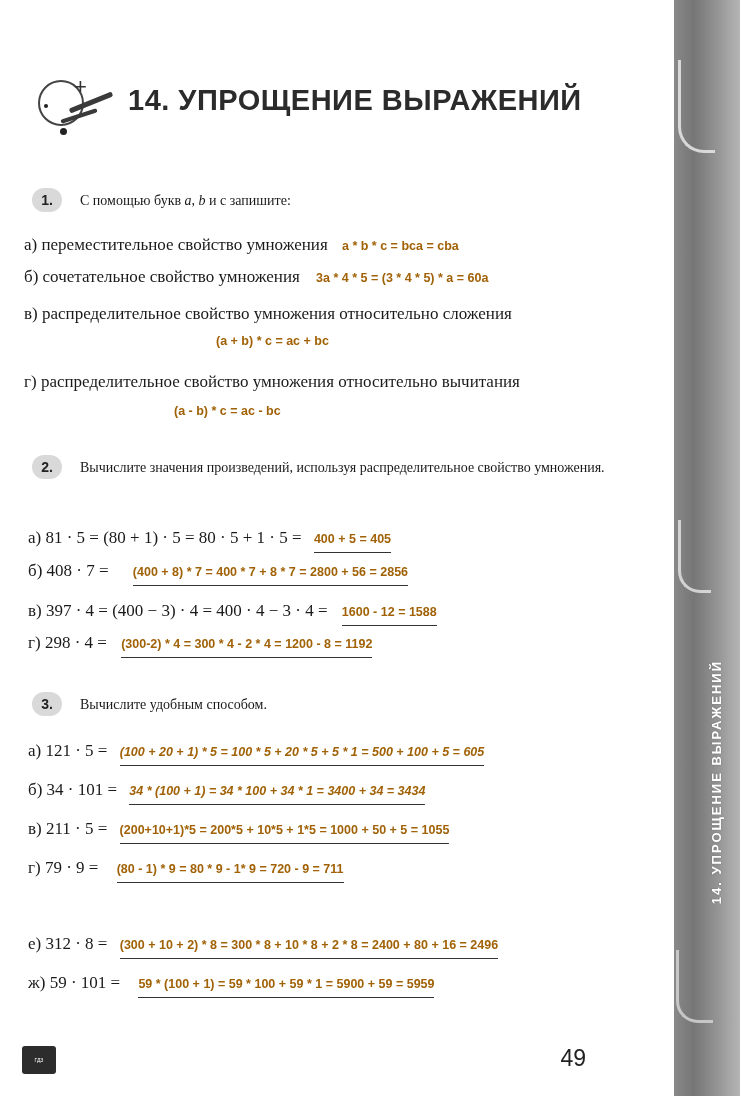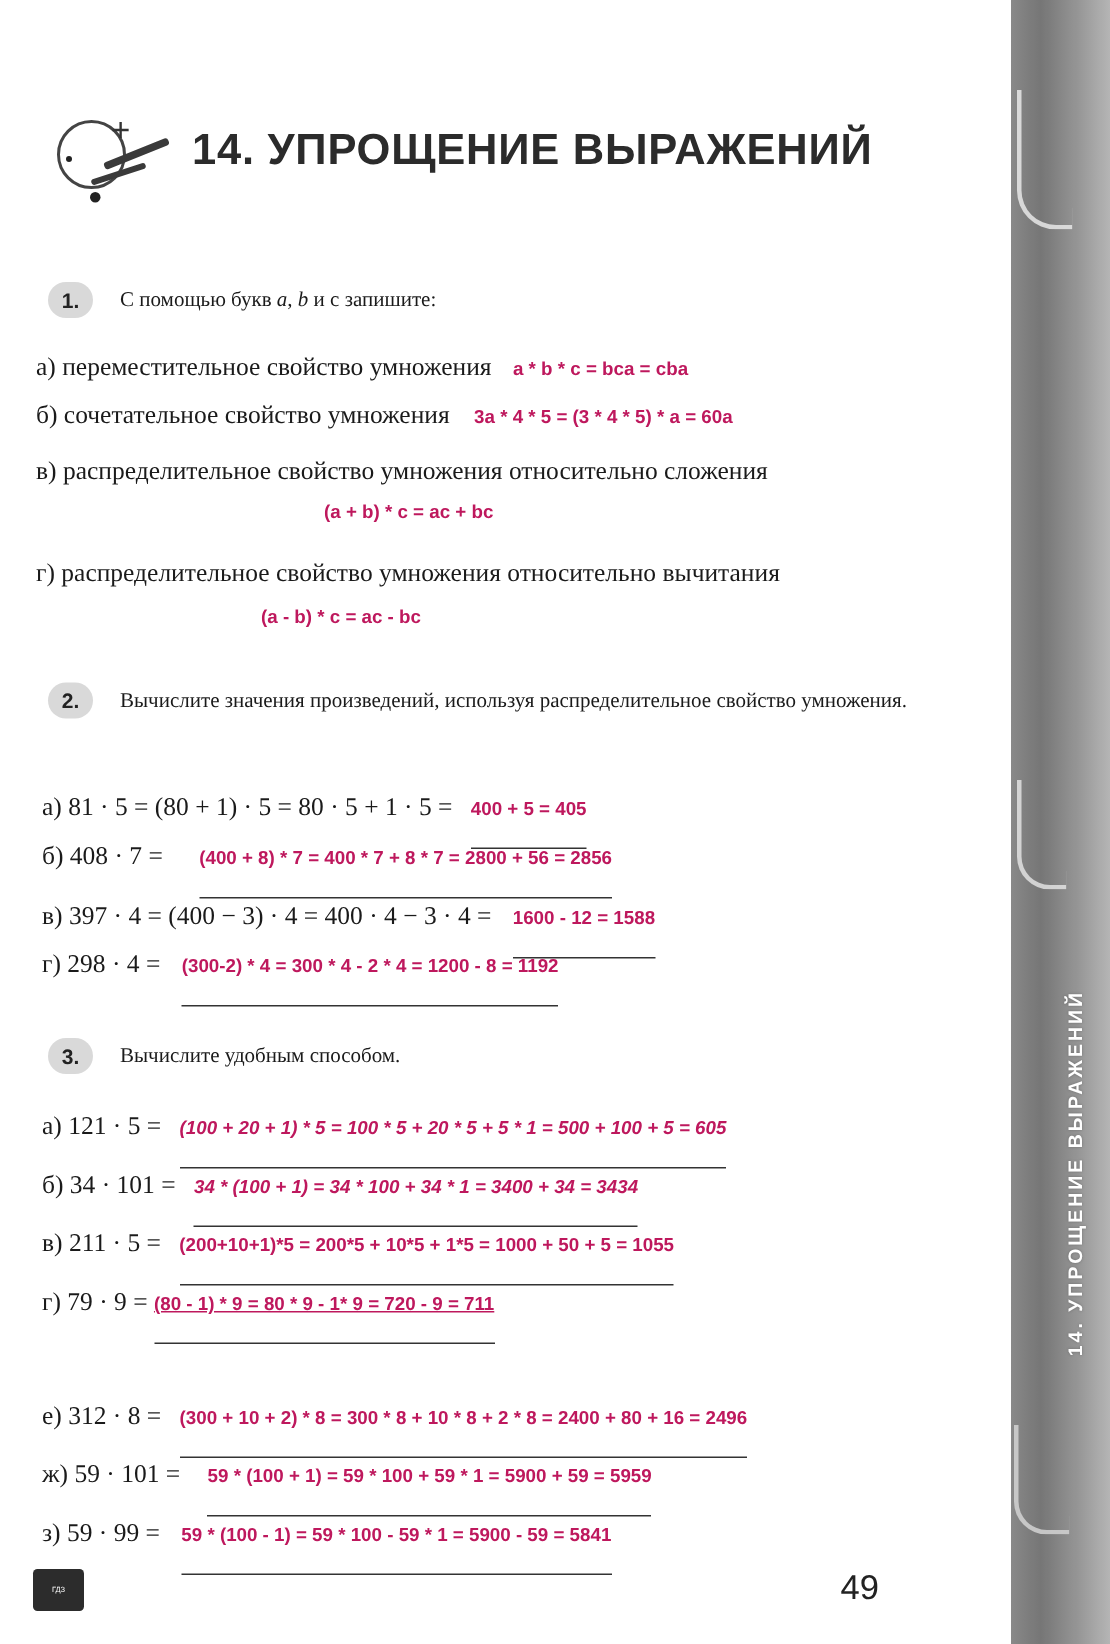--- a/index.html
+++ b/index.html
@@ -118,26 +118,26 @@
   .line{
     position:absolute;
     font-size:17px;
     line-height:22px;
     white-space:nowrap;
   }
   .hand{
     font-family:"Liberation Sans", sans-serif;
     font-size:12.5px;
     font-weight:bold;
-    color:#be185d;
+    color:#a16207;
     letter-spacing:0px;
   }
   .hand.u{
     border-bottom:1px solid #333;
-    padding-bottom:19px;
+    padding-bottom:6px;
   }
   .it{font-style:italic;}
 
   
   .pagenum{
     position:absolute;right:88px;bottom:24px;
     font-family:"Liberation Sans",sans-serif;
     font-size:23px;color:#222;
   }
   .corner-logo{
@@ -229,33 +229,29 @@
   <div class="line" style="left:28px;top:779px;">
     <span>б) 34 · 101 =</span>
     <span class="hand u" style="margin-left:8px;font-style:italic;">34 * (100 + 1) = 34 * 100 + 34 * 1 = 3400 + 34 = 3434</span>
   </div>
   <div class="line" style="left:28px;top:818px;">
     <span>в) 211 · 5 =</span>
     <span class="hand u" style="margin-left:8px;">(200+10+1)*5 = 200*5 + 10*5 + 1*5 = 1000 + 50 + 5 = 1055</span>
   </div>
   <div class="line" style="left:28px;top:857px;">
     <span>г) 79 · 9 =</span>
-    <span class="hand u" style="text-decoration:underline;">(80 - 1) * 9 = 80 * 9 - 1* 9 = 720 - 9 = 711</span>
+    <span class="hand u" style="margin-left:14px;">(80 - 1) * 9 = 80 * 9 - 1* 9 = 720 - 9 = 711</span>
   </div>
   <div class="line" style="left:28px;top:933px;">
     <span>е) 312 · 8 =</span>
     <span class="hand u" style="margin-left:8px;">(300 + 10 + 2) * 8 = 300 * 8 + 10 * 8 + 2 * 8 = 2400 + 80 + 16 = 2496</span>
   </div>
   <div class="line" style="left:28px;top:972px;">
     <span>ж) 59 · 101 =</span>
     <span class="hand u" style="margin-left:14px;">59 * (100 + 1) = 59 * 100 + 59 * 1 = 5900 + 59 = 5959</span>
-  </div>
-  <div class="line" style="left:28px;top:1011px;">
-    <span>з) 59 · 99 =</span>
-    <span class="hand u" style="margin-left:10px;">59 * (100 - 1) = 59 * 100 - 59 * 1 = 5900 - 59 = 5841</span>
   </div>
 
   <div class="corner-logo">ГДЗ</div>
   <div class="pagenum">49</div>
 </div>
 
 <div class="spine">
   <div class="spine-inner"></div>
   <div class="spine-curl"></div>
   <div class="spine-curl2"></div>

